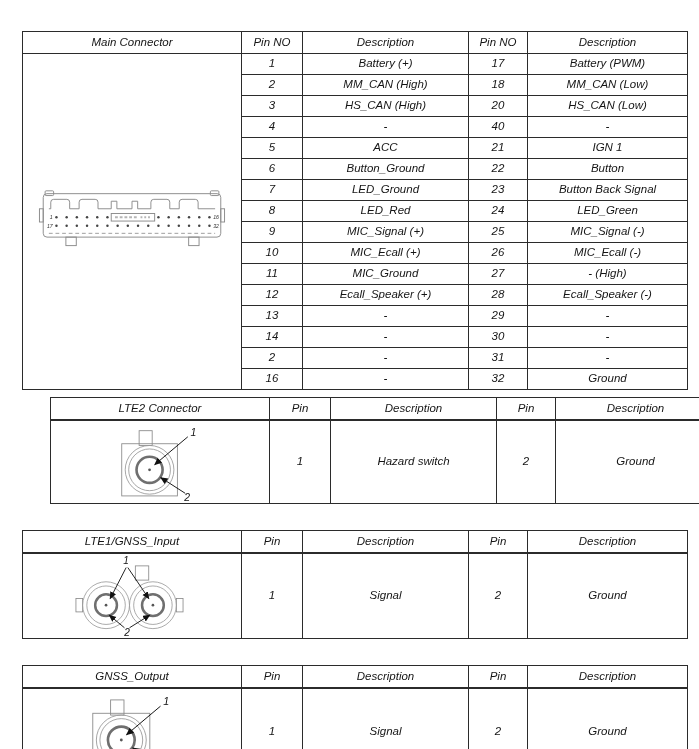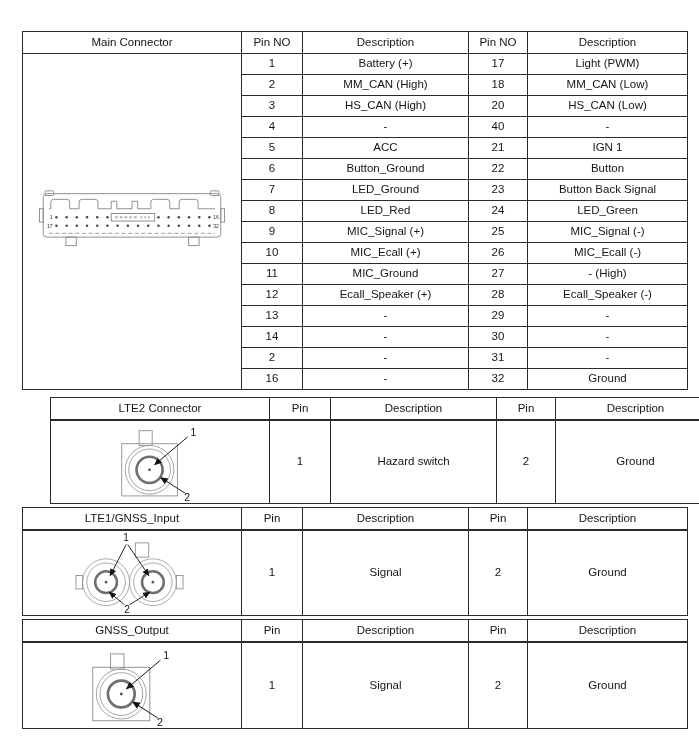--- a/index.html
+++ b/index.html
@@ -1,27 +1,27 @@
 <!DOCTYPE html>
 <html><head>
 <meta charset="utf-8">
 <style>
   html,body{margin:0;padding:0;background:#ffffff;}
   body{width:699px;height:749px;font-family:"Liberation Sans",sans-serif;color:#151515;}
   .sheet{position:relative;width:699px;height:749px;background:#fff;overflow:hidden;}
   .content{padding:31px 0 0 22px;}
-  table.pin-table{border-collapse:collapse;table-layout:fixed;width:665px;font-size:11.5px;}
+  table.pin-table{border-collapse:collapse;table-layout:fixed;width:665px;font-size:11.5px;font-style:italic;}
   table.pin-table th,table.pin-table td{
     border:1px solid #2b2b2b;text-align:center;vertical-align:middle;
     padding:0 2px;font-weight:normal;line-height:1.15;
     overflow:hidden;white-space:nowrap;
   }
   table.t-main thead th{height:21px;}
   table.t-main tbody td{height:20px;}
-  table.sub{margin-top:3px;}
+  table.sub{margin-top:26px;}
   table.t-lte2{margin-top:7px;margin-left:28px;}
   table.sub thead th{height:21px;border-bottom:2px solid #2b2b2b;}
   table.t-lte2 tbody td{height:82px;}
   table.t-lte1 tbody td{height:84px;}
   table.t-gnss tbody td{height:85px;}
   td.diagram-cell{vertical-align:middle;}
   td.diagram-cell svg{display:block;margin:0 auto;}
   col.c0{width:219px;} col.c1{width:61px;} col.c2{width:166px;} col.c3{width:59px;} col.c4{width:160px;}
 </style>
 </head>
@@ -105,21 +105,21 @@
               <text x="16" y="33" text-anchor="end">1</text>
               <text x="186" y="33" text-anchor="start">16</text>
               <text x="16" y="42" text-anchor="end">17</text>
               <text x="186" y="42" text-anchor="start">32</text>
             </g>
           </svg>
         </td>
         <td>1</td>
         <td>Battery (+)</td>
         <td>17</td>
-        <td>Light (PWM)</td>
+        <td>Battery (PWM)</td>
       </tr>
       <tr>
             <td>2</td>
             <td>MM_CAN (High)</td>
             <td>18</td>
             <td>MM_CAN (Low)</td>
           </tr>
       <tr>
             <td>3</td>
             <td>HS_CAN (High)</td>

